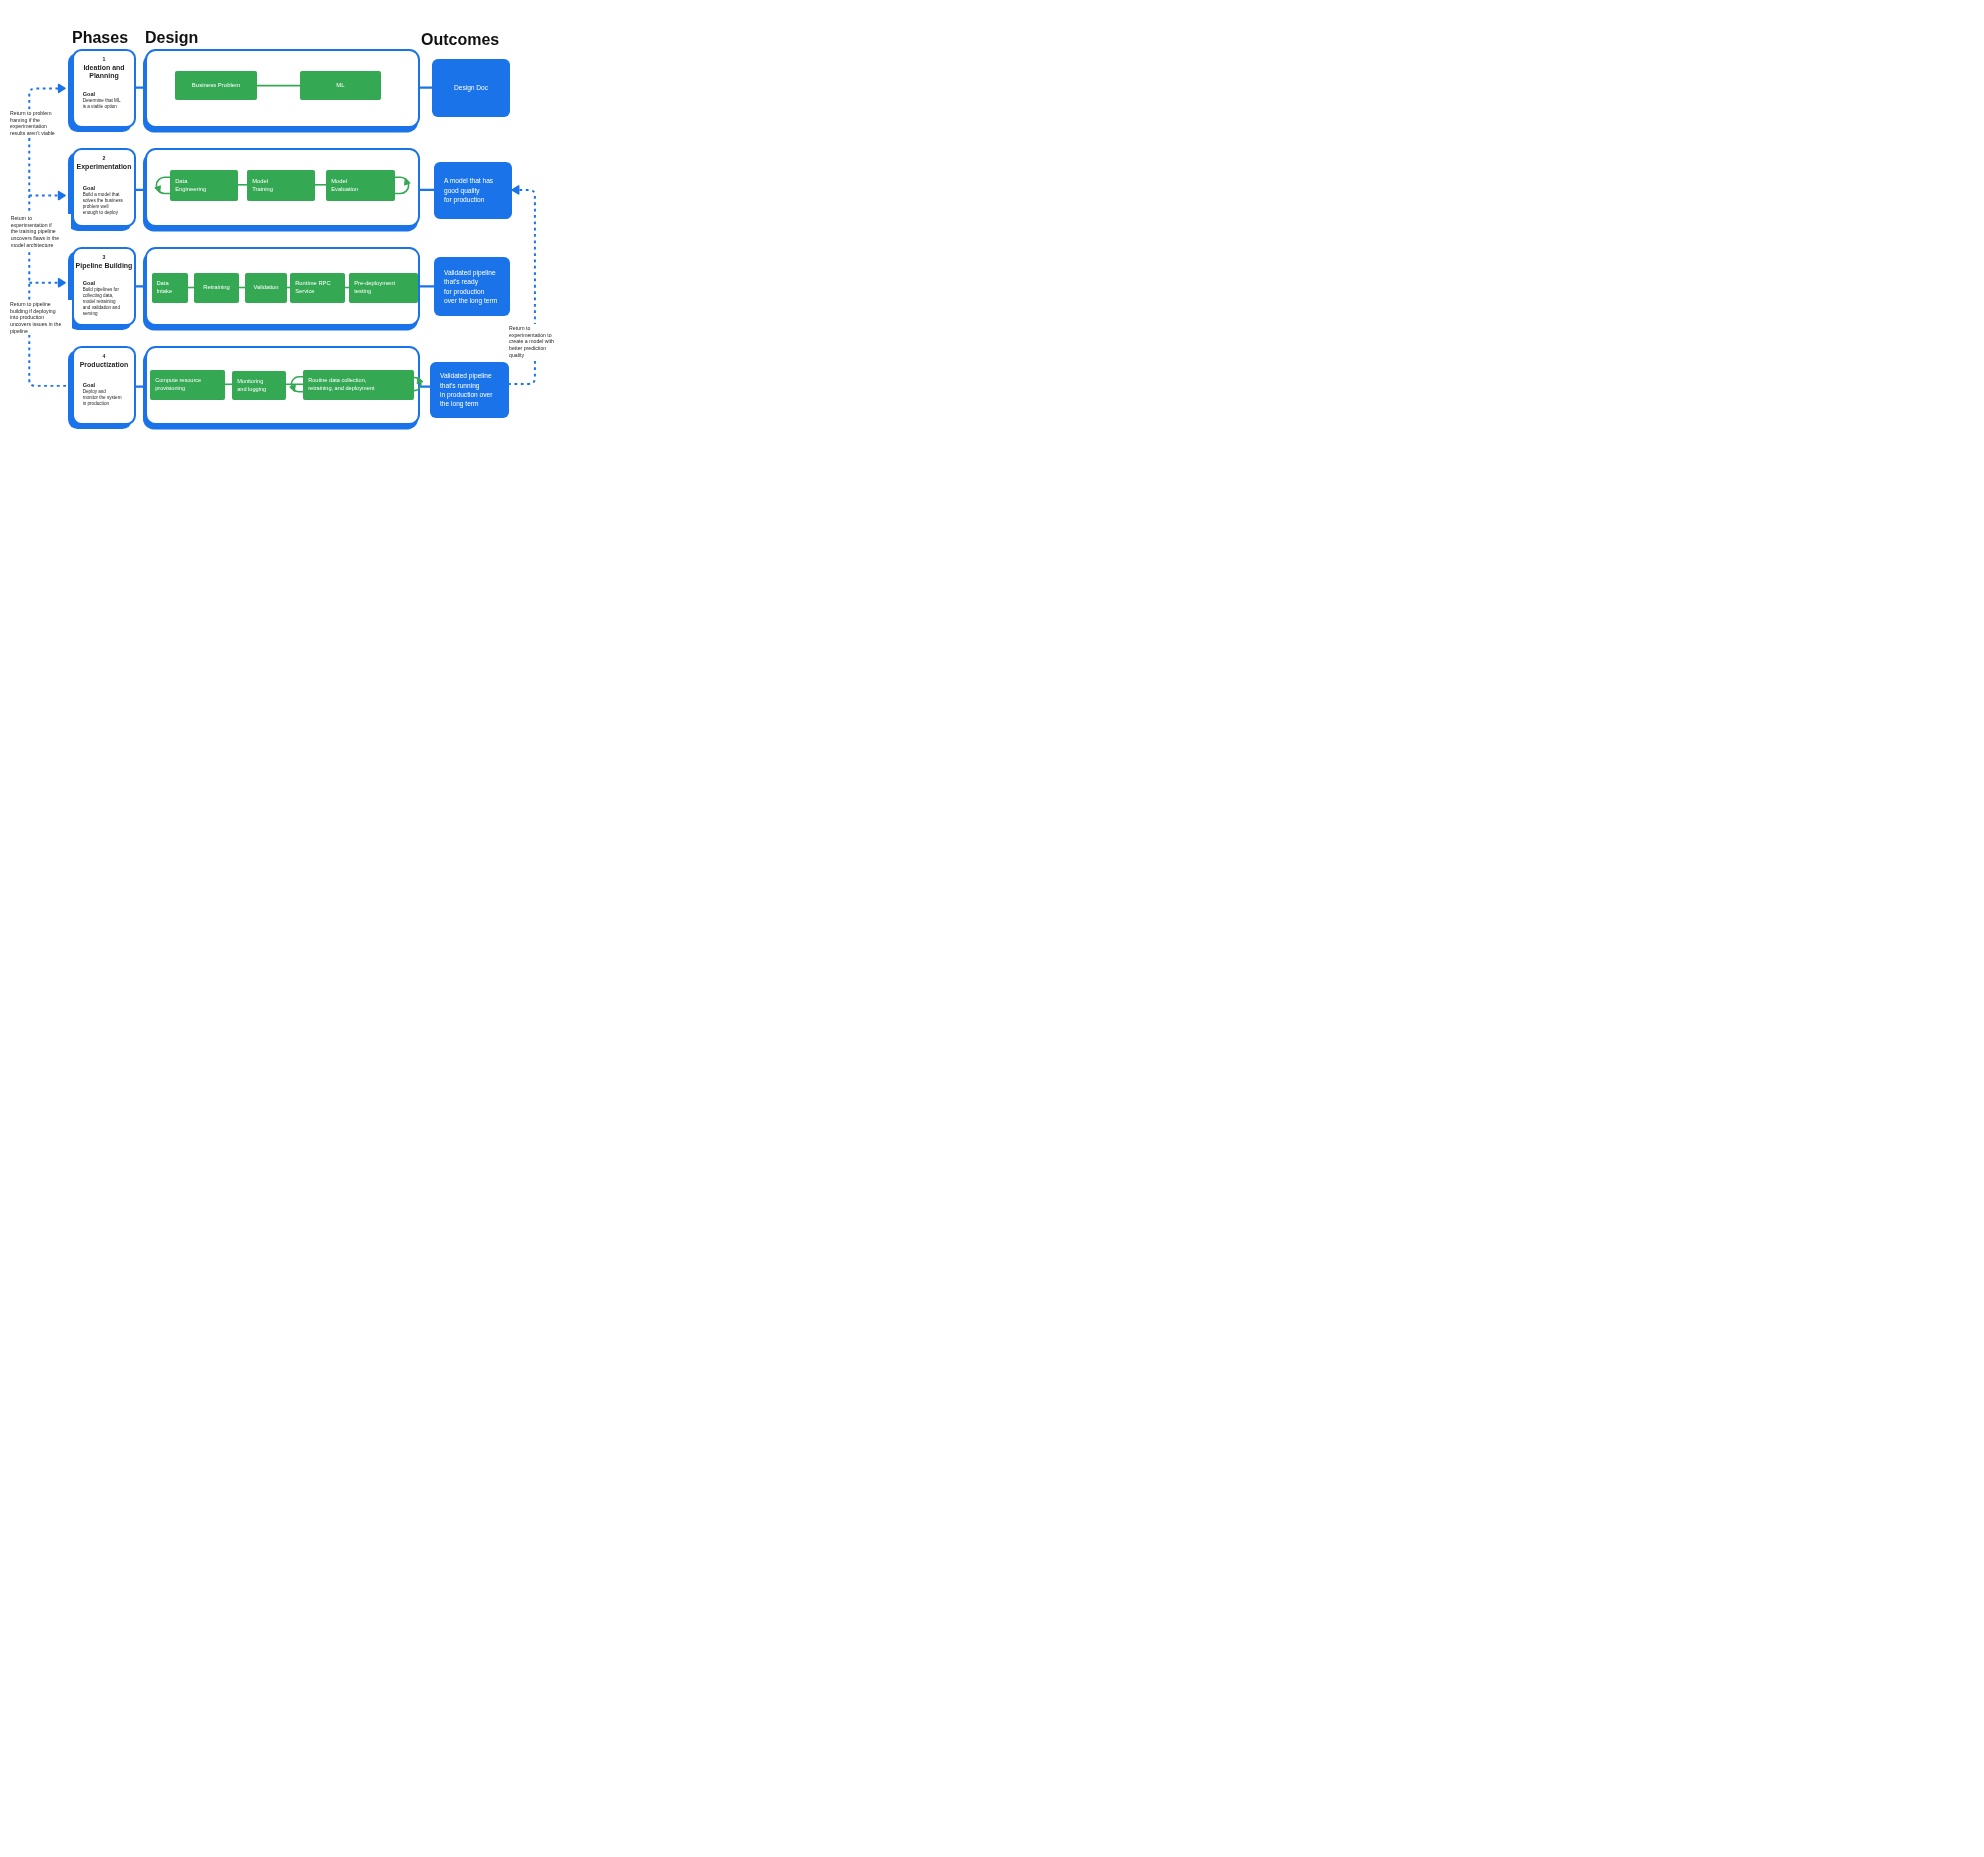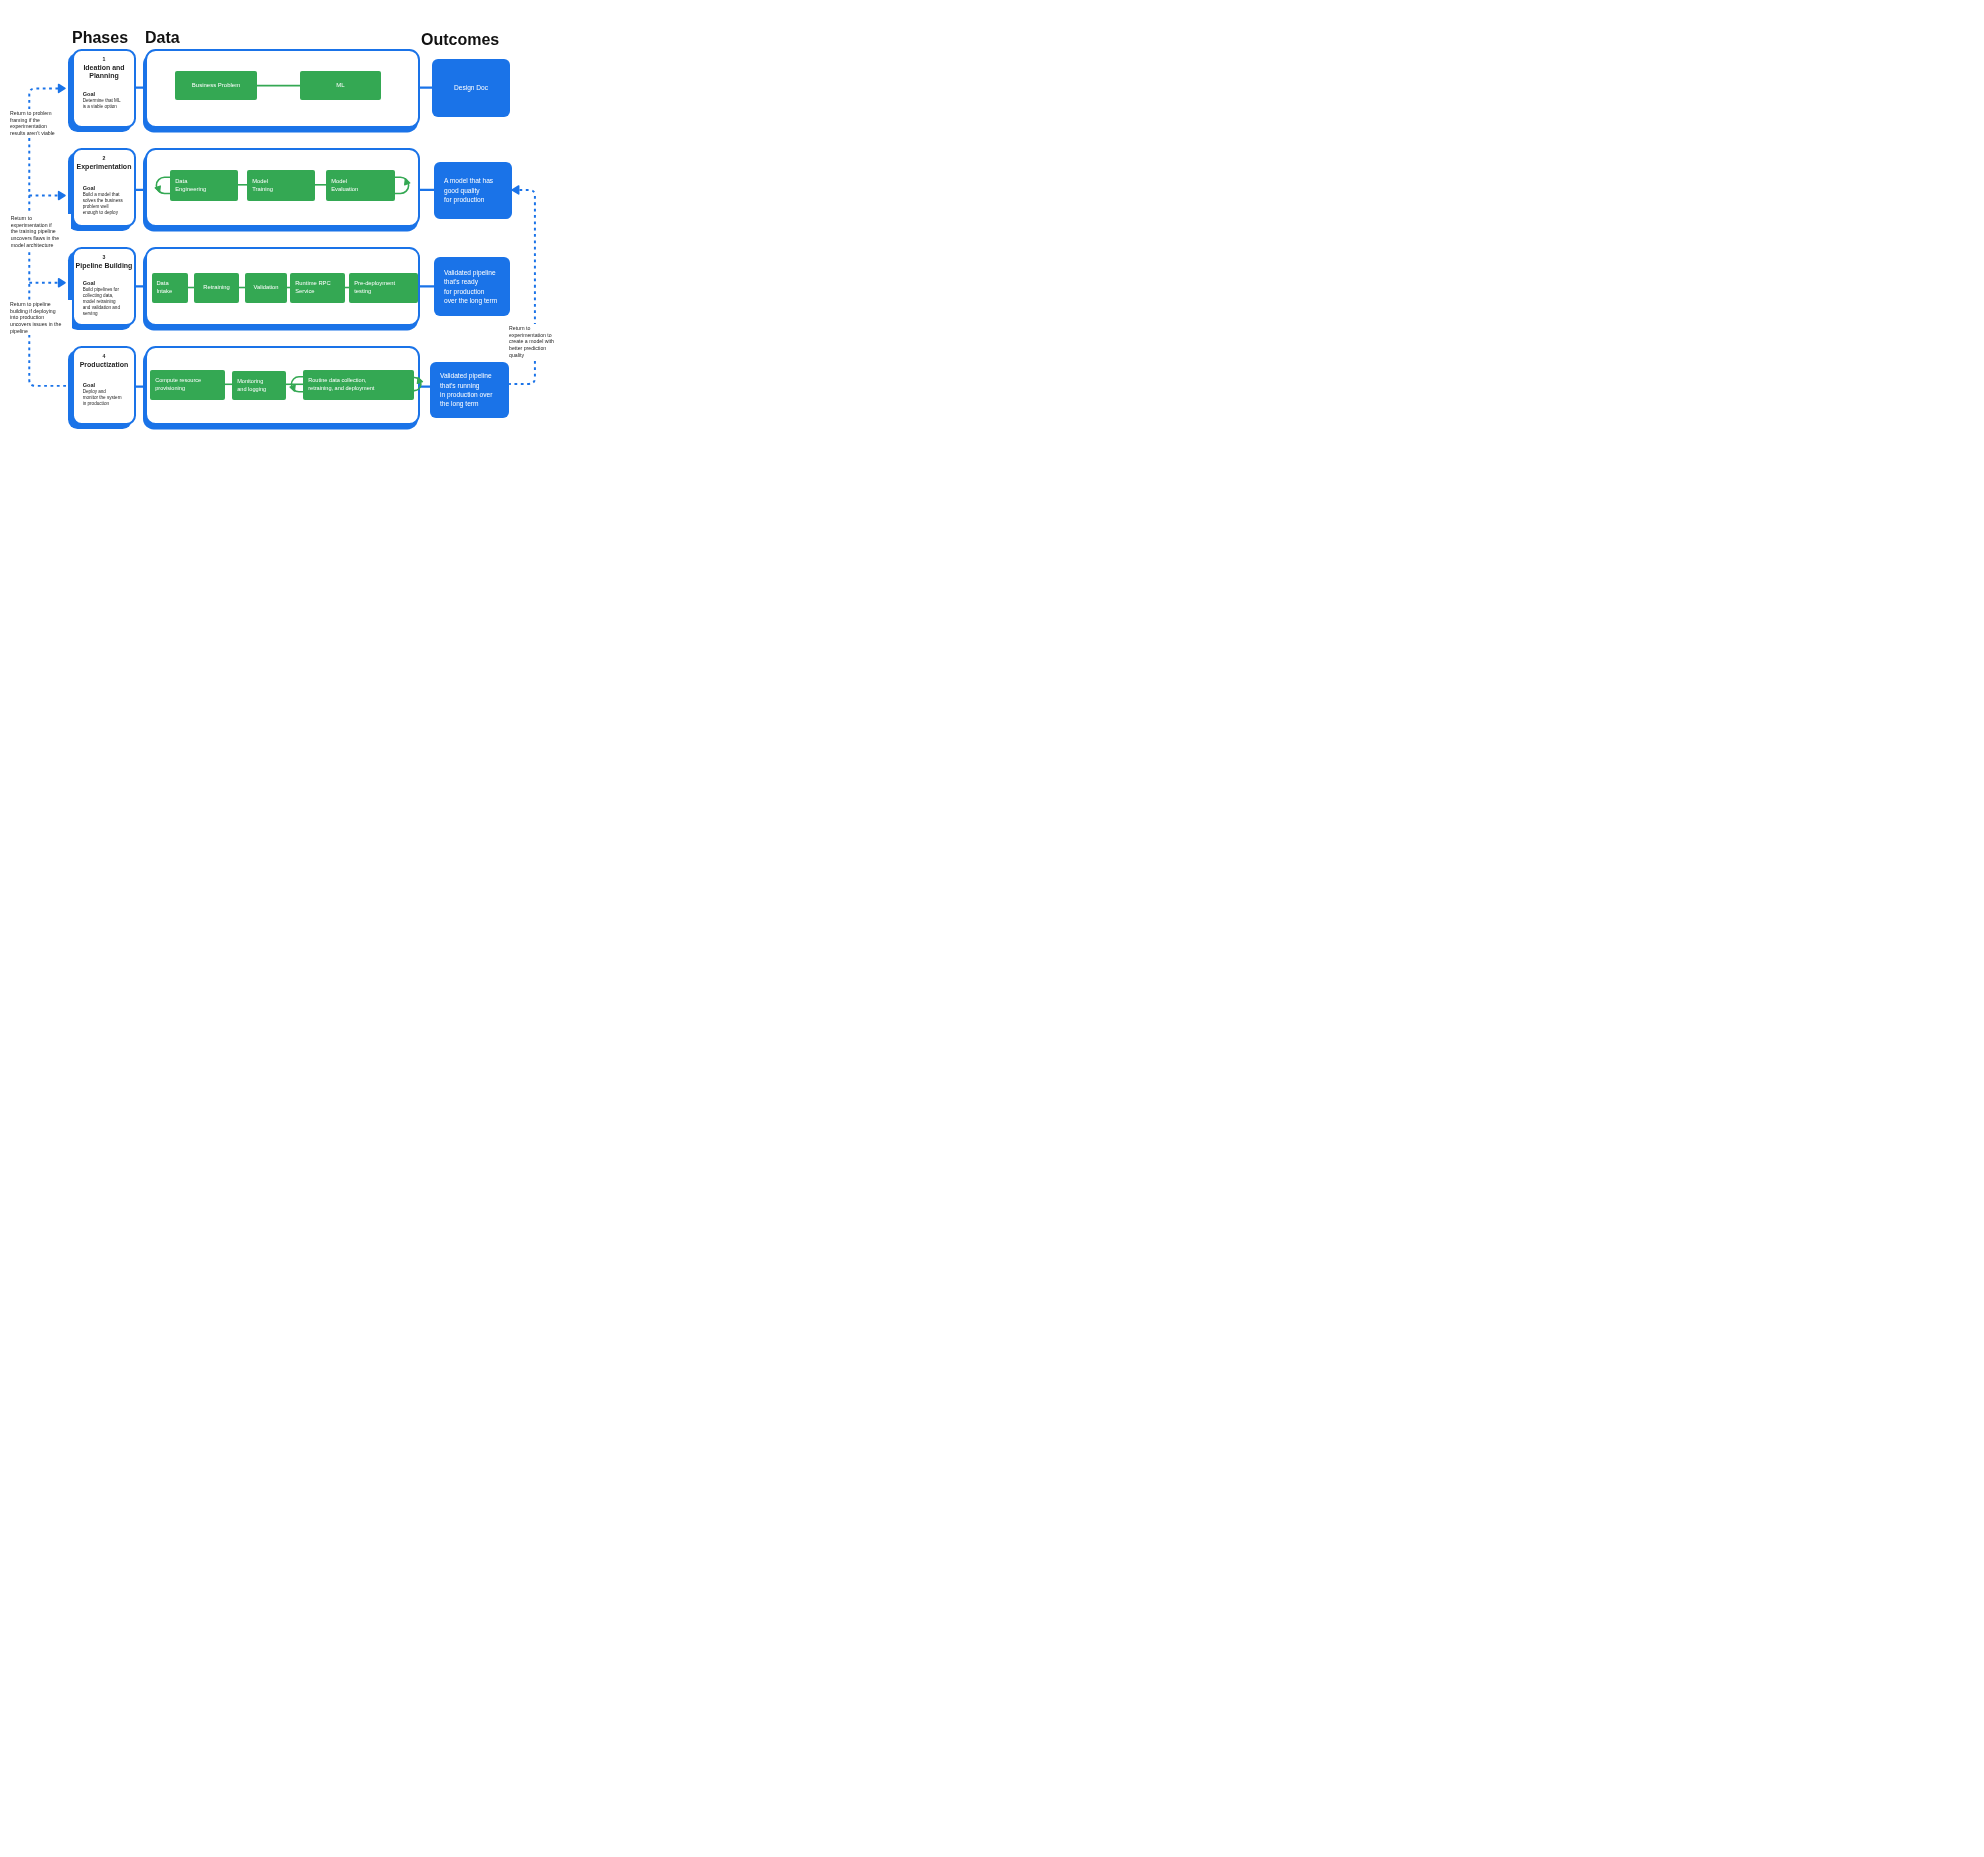--- a/index.html
+++ b/index.html
@@ -32,21 +32,21 @@
   .outcome.left{padding-left:10px;padding-right:3.2px;}
   
   .note{position:absolute;background:#fff;font-size:5.2px;line-height:1.3;white-space:pre-line;padding:0.8px 1.6px 0.8px 0;}
 </style>
 </head>
 <body>
 
 <div class="page">
 
   <div class="col-header" style="left:72px;top:29px;">Phases</div>
-  <div class="col-header" style="left:145px;top:29px;">Data</div>
+  <div class="col-header" style="left:145px;top:29px;">Design</div>
   <div class="col-header" style="left:421px;top:31px;">Outcomes</div>
 
   <svg class="layer" width="563" height="464" viewBox="0 0 1418 1170">
     <g stroke="#1a73e8" stroke-width="5.5">
       <line x1="335" y1="221" x2="1095" y2="221"></line>
       <line x1="335" y1="479" x2="1098" y2="479"></line>
       <line x1="335" y1="722" x2="1100" y2="722"></line>
       <line x1="335" y1="975" x2="1090" y2="975"></line>
     </g>
   </svg>

